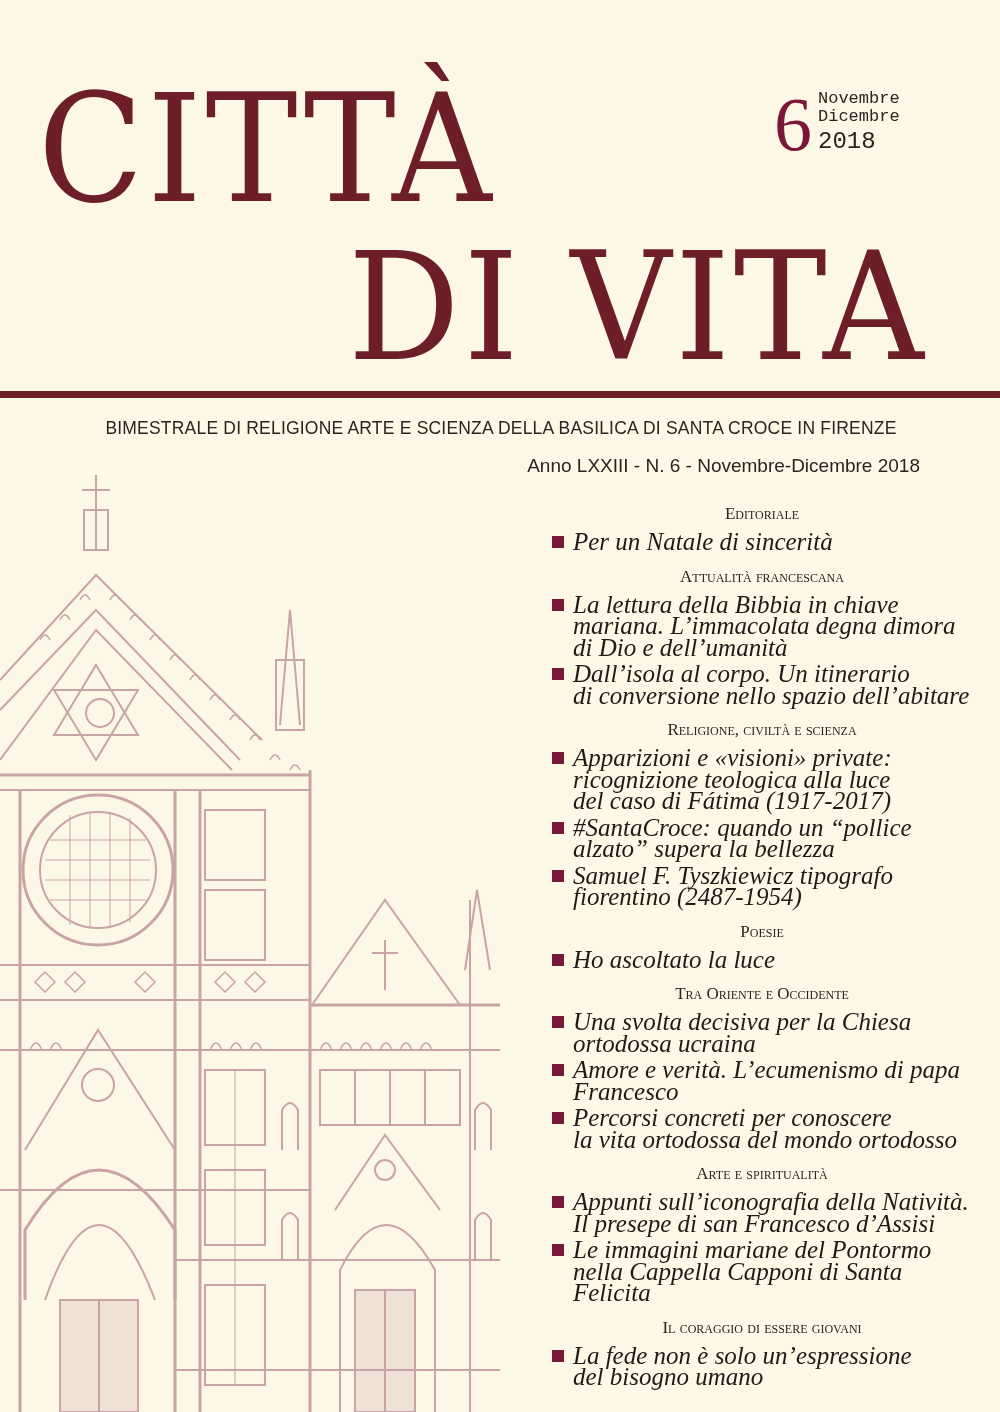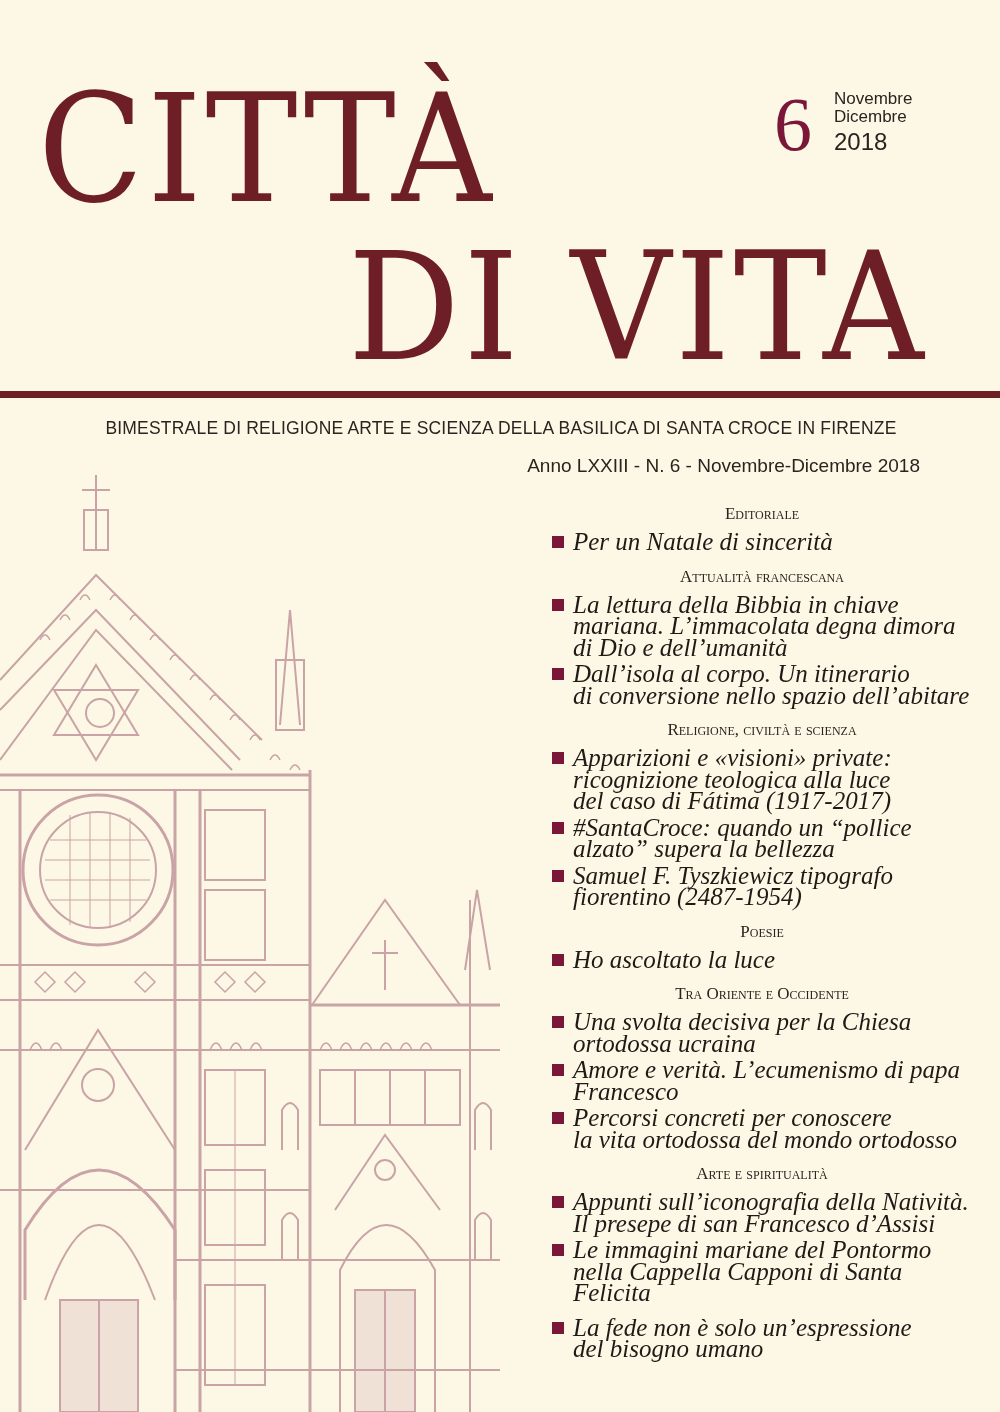--- a/index.html
+++ b/index.html
@@ -18,21 +18,21 @@
   }
   .title-line-1 { left: 38px; top: 74px; font-size: 150px; transform: scaleX(0.92); }
   .title-line-2 { left: 348px; top: 232px; font-size: 150px; transform: scaleX(0.93); }
   .issue-block { position: absolute; left: 774px; top: 86px; width: 140px; height: 70px; }
   .issue-number {
     position: absolute; left: 0; top: 0;
     font-family: "Liberation Serif", serif; font-size: 76px; line-height: 1;
     color: #7a1637;
   }
   .issue-month1, .issue-month2, .issue-year {
-    position: absolute; left: 60px; font-family: Liberation Sans, sans-serif; color: #2a2420;
+    position: absolute; left: 44px; font-family: Liberation Mono, monospace; color: #2a2420;
     line-height: 1;
   }
   .issue-month1 { top: 4px; font-size: 17px; }
   .issue-month2 { top: 22px; font-size: 17px; }
   .issue-year { top: 44px; font-size: 24px; }
 
   .rule {
     position: absolute; left: 0; top: 391px; width: 1000px; height: 7px;
     background: #6e1e26;
   }
@@ -223,16 +223,17 @@
 la vita ortodossa del mondo ortodosso</span></div>
   </div>
   <div class="toc-section">
     <div class="toc-heading">Arte e spiritualità</div>
     <div class="toc-item"><span class="toc-bullet"></span><span class="toc-text">Appunti sull’iconografia della Natività.
 Il presepe di san Francesco d’Assisi</span></div>
     <div class="toc-item"><span class="toc-bullet"></span><span class="toc-text">Le immagini mariane del Pontormo
 nella Cappella Capponi di Santa Felicita</span></div>
   </div>
   <div class="toc-section">
+    <div class="toc-heading">Il coraggio di essere giovani</div>
     <div class="toc-item"><span class="toc-bullet"></span><span class="toc-text">La fede non è solo un’espressione
 del bisogno umano</span></div>
   </div>
 </div>
 
 </body></html>

